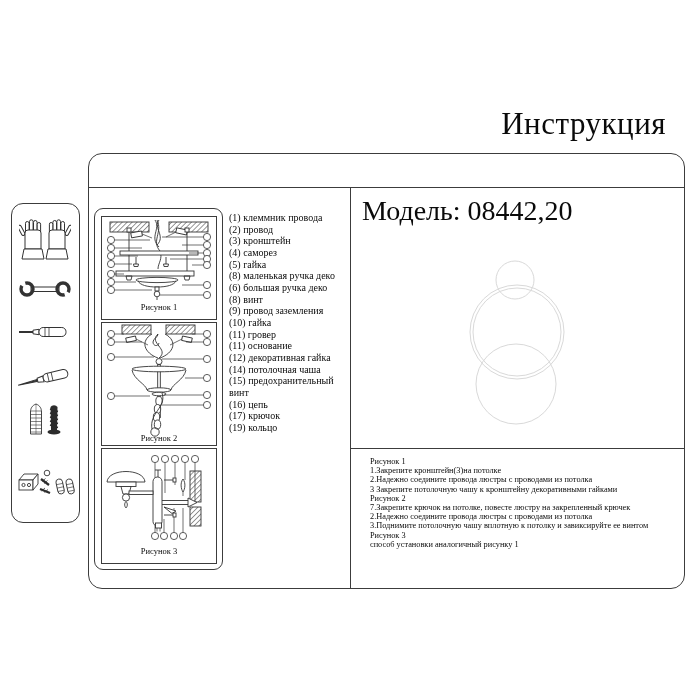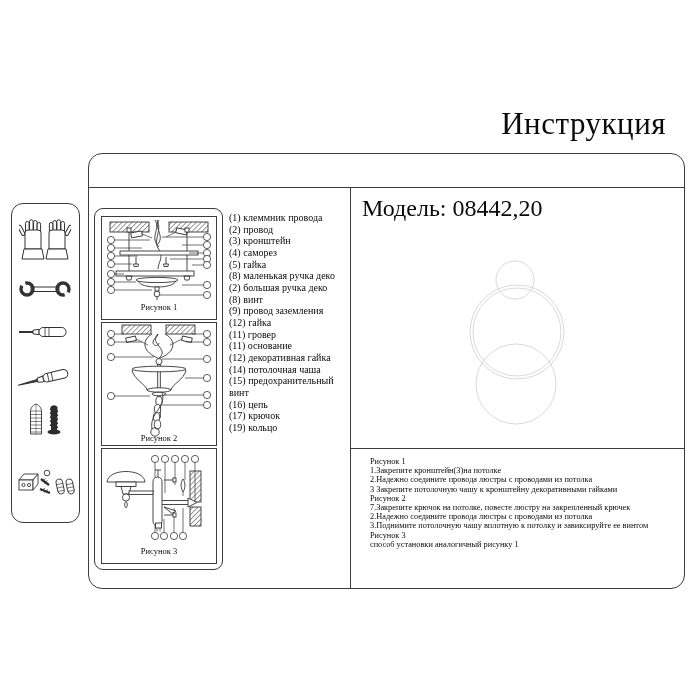--- a/index.html
+++ b/index.html
@@ -4,21 +4,21 @@
 <style>
   html,body{margin:0;padding:0;background:#fff;}
   .page{position:relative;width:700px;height:700px;background:#fff;overflow:hidden;
         font-family:"Liberation Serif","DejaVu Serif",serif;color:#0a0a0a;}
   .title{position:absolute;top:106px;right:34px;font-size:31px;letter-spacing:.5px;}
   .main-box{position:absolute;left:88px;top:153px;width:595px;height:434px;
             border:1.2px solid #3c3c3c;border-radius:14px;}
   .hline-top{position:absolute;left:0;right:0;top:33px;border-top:1px solid #3c3c3c;}
   .vdivider{position:absolute;left:261px;top:33px;bottom:0;border-left:1px solid #3c3c3c;}
   .hline-right{position:absolute;left:261px;right:0;top:294px;border-top:1px solid #3c3c3c;}
-  .model{position:absolute;left:273px;top:41px;font-size:24px;}
+  .model{position:absolute;left:273px;top:41px;font-size:28px;}
   .watermark{position:absolute;left:366px;top:99px;}
   .sidebar{position:absolute;left:11px;top:203px;width:67px;height:318px;
            border:1.1px solid #3c3c3c;border-radius:12px;}
   .icon{position:absolute;}
   .figures-box{position:absolute;left:5px;top:54px;width:127px;height:360px;
                border:1.1px solid #3c3c3c;border-radius:9px;}
   .fig-frame{position:absolute;left:6px;width:114px;border:1px solid #3c3c3c;background:#fff;}
   .fig1{top:7px;height:102px;}
   .fig2{top:113px;height:122px;}
   .fig3{top:239px;height:114px;}
@@ -315,24 +315,24 @@
       </div>
     </div>
 
     <div class="parts">
       <div>(1) клеммник провода</div>
       <div>(2) провод</div>
       <div>(3) кронштейн</div>
       <div>(4) саморез</div>
       <div>(5) гайка</div>
       <div>(8) маленькая ручка деко</div>
-      <div>(2) большая ручка деко</div>
+      <div>(6) большая ручка деко</div>
       <div>(8) винт</div>
       <div>(9) провод заземления</div>
-      <div>(12) гайка</div>
+      <div>(10) гайка</div>
       <div>(11) гровер</div>
       <div>(11) основание</div>
       <div>(12) декоративная гайка</div>
       <div>(14) потолочная чаша</div>
       <div>(15) предохранительный винт</div>
       <div>(16) цепь</div>
       <div>(17) крючок</div>
       <div>(19) кольцо</div>
     </div>
 

